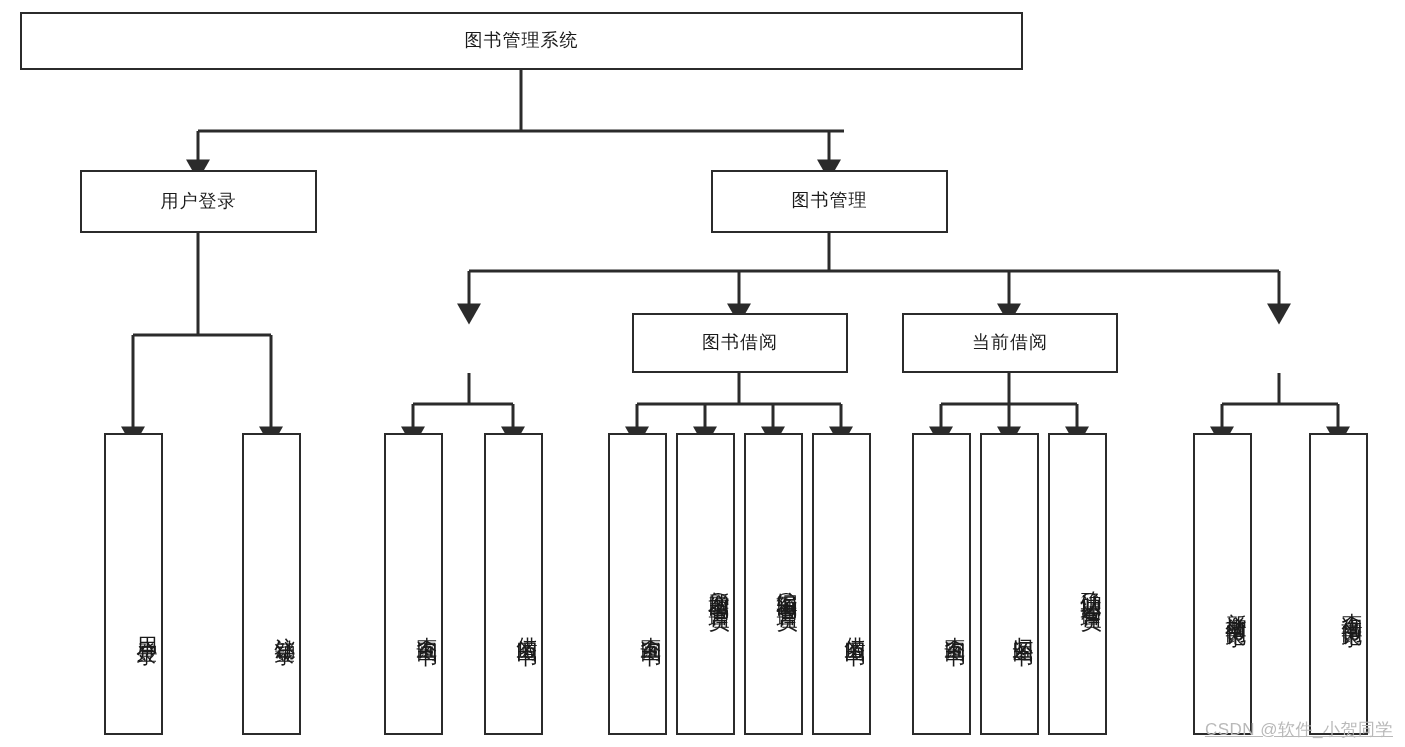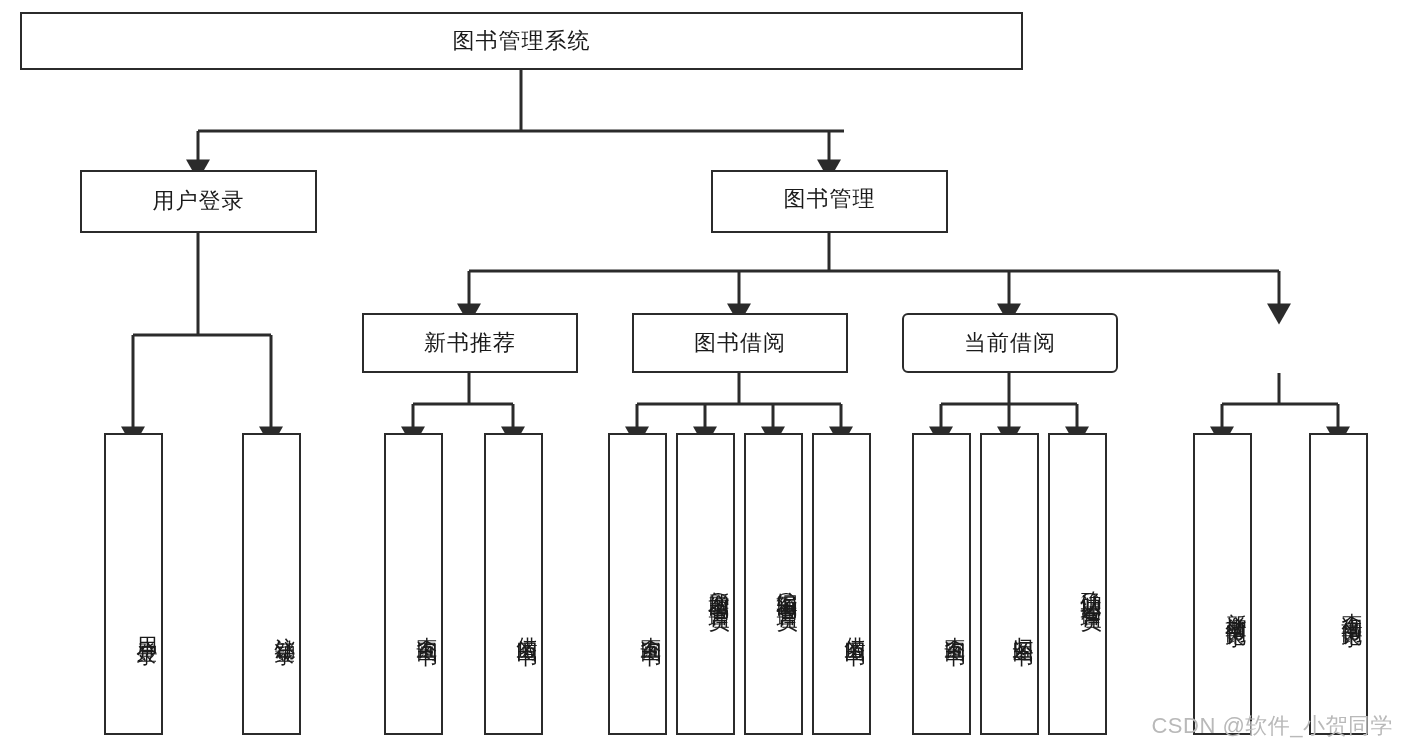--- a/index.html
+++ b/index.html
@@ -29,21 +29,21 @@
     position: absolute;
     box-sizing: border-box;
     background: #ffffff;
     border: 2px solid #2b2b2b;
     display: flex;
     align-items: center;
     justify-content: center;
     color: #1a1a1a;
   }
   .node.horiz {
-    font-size: 22px;
+    font-size: 18px;
     line-height: 1.2;
     letter-spacing: 1px;
   }
   .node.vert {
     writing-mode: vertical-rl;
     text-orientation: upright;
     font-size: 21px;
     letter-spacing: 3px;
     align-items: flex-start;
     justify-content: center;
@@ -54,24 +54,25 @@
   }
   .node .label {
     display: block;
     white-space: pre-line;
     text-align: center;
   }
   .watermark {
     position: absolute;
     right: 12px;
     bottom: 6px;
-    font-size: 22px;
+    font-size: 17px;
     color: #b9b9b9;
     letter-spacing: 0.5px;
     user-select: none;
+    text-decoration: underline;
   }
 </style>
 </head>
 <body>
 
 <div id="canvas">
 
   <svg class="edges" viewBox="0 0 1405 747">
     <defs>
       <marker id="arrow" markerWidth="12" markerHeight="12" refX="2.2" refY="4" orient="auto" markerUnits="strokeWidth">
@@ -126,27 +127,24 @@
     <span class="label">图书管理系统</span>
   </div>
 
   <div class="node horiz" style="left:80px; top:170px; width:237px; height:63px;">
     <span class="label">用户登录</span>
   </div>
   <div class="node horiz" style="left:711px; top:170px; width:237px; height:63px;font-family:Liberation Mono, monospace;">
     <span class="label">图书管理</span>
   </div>
 
-  <div class="node horiz" style="left:362px; top:313px; width:216px; height:60px;">
-    <span class="label">新书推荐</span>
-  </div>
   <div class="node horiz" style="left:632px; top:313px; width:216px; height:60px;align-items:center;">
     <span class="label">图书借阅</span>
   </div>
-  <div class="node horiz" style="left:902px; top:313px; width:216px; height:60px;border-radius:6px;">
+  <div class="node horiz" style="left:902px; top:313px; width:216px; height:60px;">
     <span class="label">当前借阅</span>
   </div>
 
   <div class="node vert" style="left:104px; top:433px; width:59px; height:302px; padding-top:84px;">
     <span class="label">用户登录</span>
   </div>
   <div class="node vert" style="left:242px; top:433px; width:59px; height:302px; padding-top:84px;">
     <span class="label">注销登录</span>
   </div>
 

